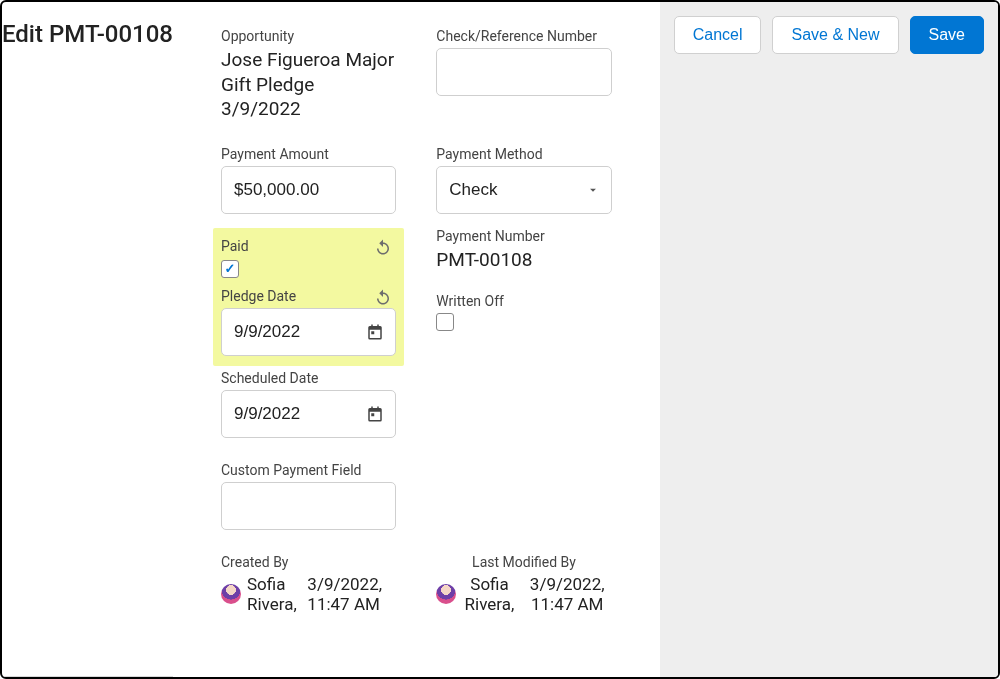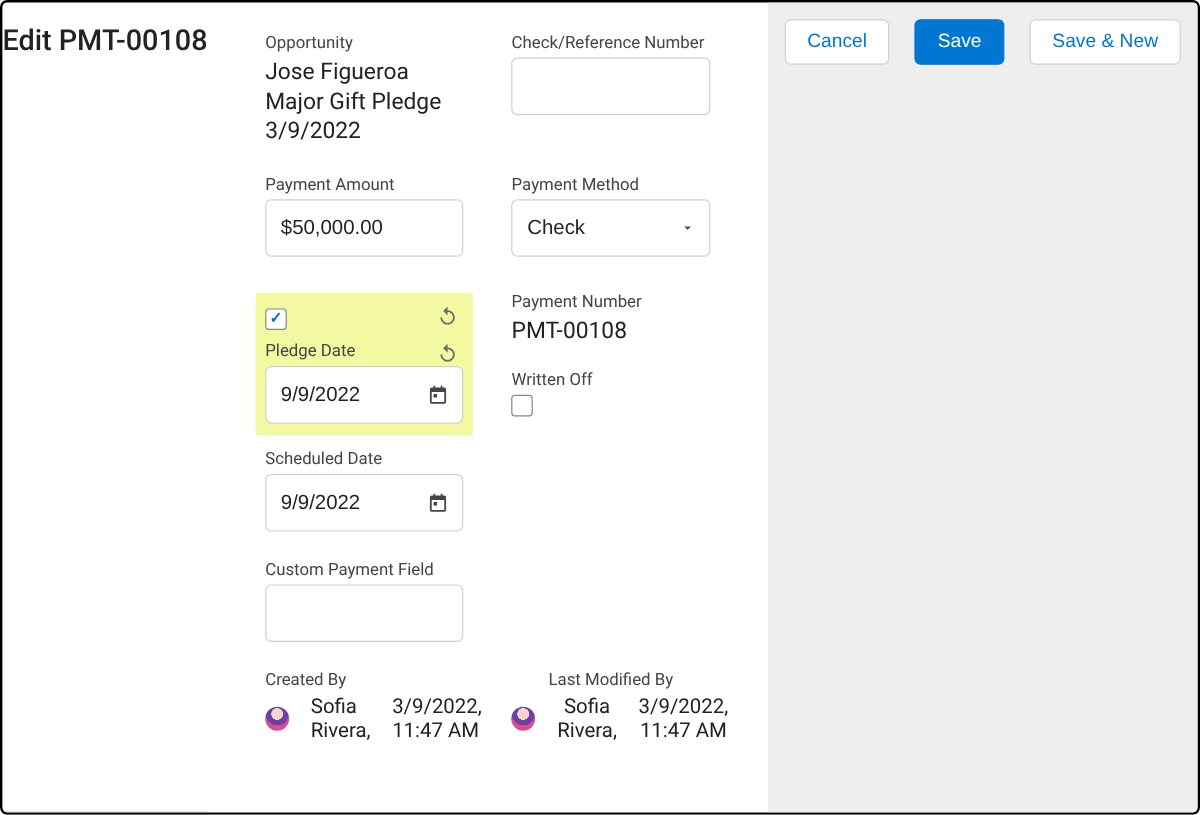--- a/index.html
+++ b/index.html
@@ -50,21 +50,21 @@
     }
     .field-value {
       font-size: 19px;
       color: #222;
       line-height: 1.3;
     }
     .field-block {
       margin-bottom: 20px;
       position: relative;
     }
-    .field-block.compact { margin-bottom: 26px; }
+    .field-block.compact { margin-bottom: 10px; }
     .input, .select {
       width: 100%;
       height: 48px;
       border: 1px solid #cfcfcf;
       border-radius: 5px;
       padding: 0 12px;
       font-size: 17px;
       background: #fff;
       color: #222;
     }
@@ -117,38 +117,38 @@
     .checkbox.checked::after {
       content: "✓";
       color: #0176d3;
       font-size: 13px;
       font-weight: bold;
       line-height: 1;
     }
     .user-block {
       display: flex;
       align-items: center;
-      gap: 18px;
+      gap: 6px;
       font-size: 17px;
     }
     .avatar {
       width: 20px;
       height: 20px;
       border-radius: 50%;
       background: radial-gradient(circle at 50% 30%, #f5d6c6 0 28%, #6e3fa7 29% 55%, #d94f8c 56% 100%);
       flex-shrink: 0;
     }
     .user-name { color: #222; }
     .user-date { color: #222; }
     .modal-footer {
       background: #eee;
       padding: 14px;
       display: flex;
       justify-content: center;
-      gap: 21px;
+      gap: 11px;
     }
     .btn {
       height: 38px;
       padding: 0 18px;
       border-radius: 5px;
       border: 1px solid #d0d0d0;
       background: #fff;
       font-size: 16px;
       color: #0176d3;
       cursor: pointer;
@@ -206,20 +206,21 @@
           </div>
         </div>
       </div>
     </div>
 
     <div class="row">
       <div class="col">
         <div class="highlighted">
 
           <div class="field-block" style="position:relative;">
+            <span class="field-label">Paid</span>
             <span class="undo-icon">
               <svg width="18" height="18" viewBox="0 0 24 24">
                   <path fill="currentColor" d="M12 5V2L7 7l5 5V8c3.3 0 6 2.7 6 6s-2.7 6-6 6-6-2.7-6-6H4c0 4.4 3.6 8 8 8s8-3.6 8-8-3.6-8-8-8z"></path>
                 </svg>
             </span>
             <div class="checkbox checked"></div>
           </div>
 
           <div class="field-block" style="position:relative; margin-bottom:4px;">
             <span class="field-label">Pledge Date</span>
@@ -299,17 +300,17 @@
             <span class="user-date">3/9/2022, 11:47 AM</span>
           </div>
         </div>
       </div>
     </div>
 
   </div>
 
   <div class="modal-footer">
     <button class="btn">Cancel</button>
+    <button class="btn">Save &amp; New</button>
     <button class="btn btn-primary">Save</button>
-    <button class="btn">Save &amp; New</button>
   </div>
 
 </div>
 
 </body></html>

